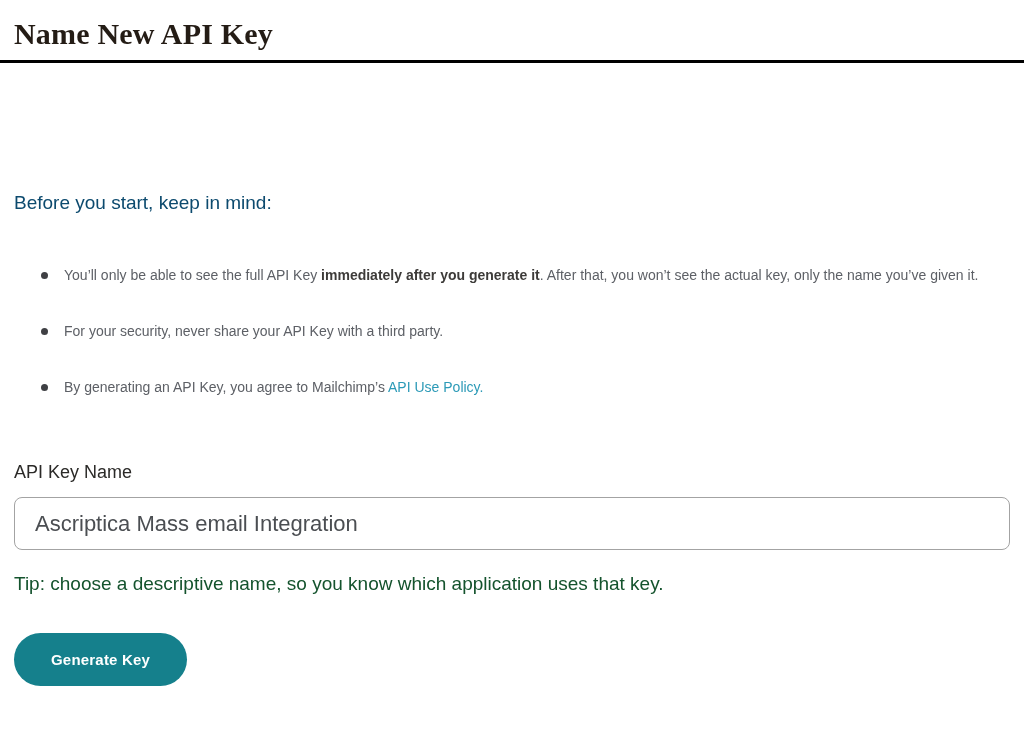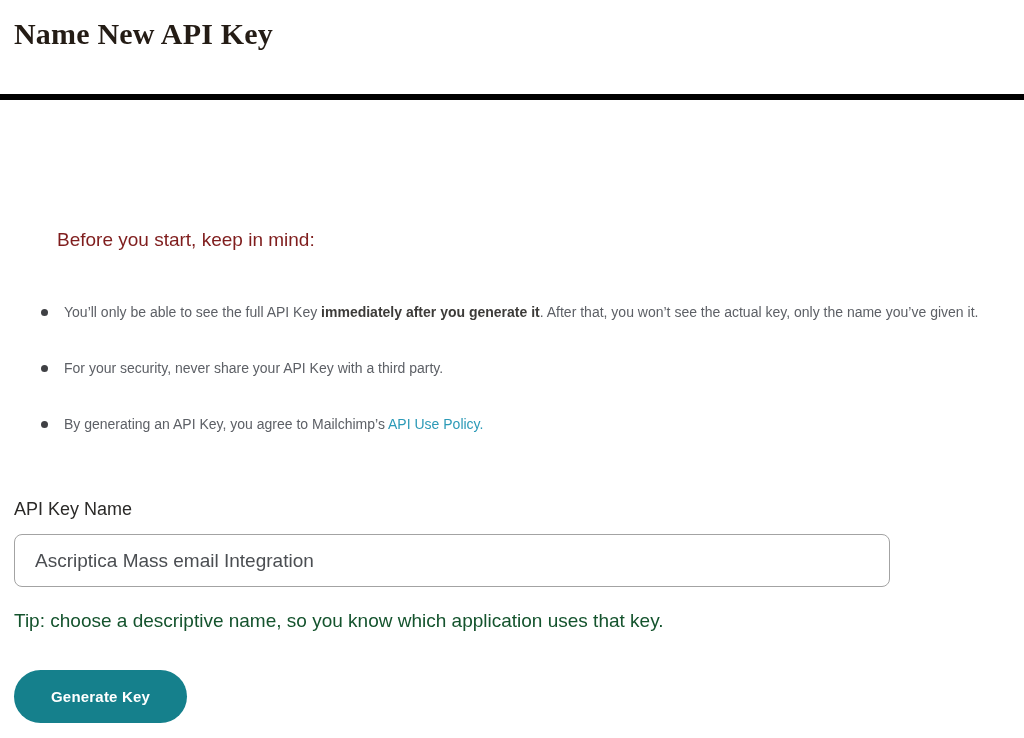--- a/index.html
+++ b/index.html
@@ -10,40 +10,39 @@
   }
   .page {
     width: 1024px;
     height: 738px;
     background: #ffffff;
     position: relative;
     overflow: hidden;
   }
   .page-header {
     padding: 13px 14px 0 14px;
-    height: 100px;
-    border-bottom: 6px solid #000000;
+    height: 63px;
+    border-bottom: 3px solid #000000;
   }
   .page-title {
     font-family: "Liberation Serif", "DejaVu Serif", serif;
     font-size: 30px;
     font-weight: 700;
     letter-spacing: 0.2px;
     color: #241c15;
     line-height: 42px;
   }
   .content {
     padding: 0 14px;
   }
   .intro {
     margin-top: 126px;
     font-size: 19px;
-    color: #7f1d1d;
+    color: #0c4a6e;
     line-height: 27px;
-    margin-left: 43px;
   }
   ul.notes {
     list-style: none;
     margin-top: 42px;
     padding-left: 50px;
   }
   ul.notes li {
     position: relative;
     font-size: 14px;
     line-height: 34px;
@@ -75,27 +74,27 @@
     display: block;
     margin-top: 56px;
     font-size: 18px;
     font-weight: 400;
     color: #2b2a28;
     line-height: 24px;
   }
   .key-input {
     display: block;
     margin-top: 13px;
-    width: 876px;
+    width: 996px;
     height: 53px;
     border: 1px solid #a3a3a3;
     border-radius: 8px;
     background: #ffffff;
     font-family: "Liberation Sans", "DejaVu Sans", sans-serif;
-    font-size: 19px;
+    font-size: 22px;
     color: #4b4e52;
     padding: 0 20px;
     outline: none;
   }
   .tip {
     margin-top: 21px;
     font-size: 19px;
     color: #14532d;
     line-height: 26px;
   }

